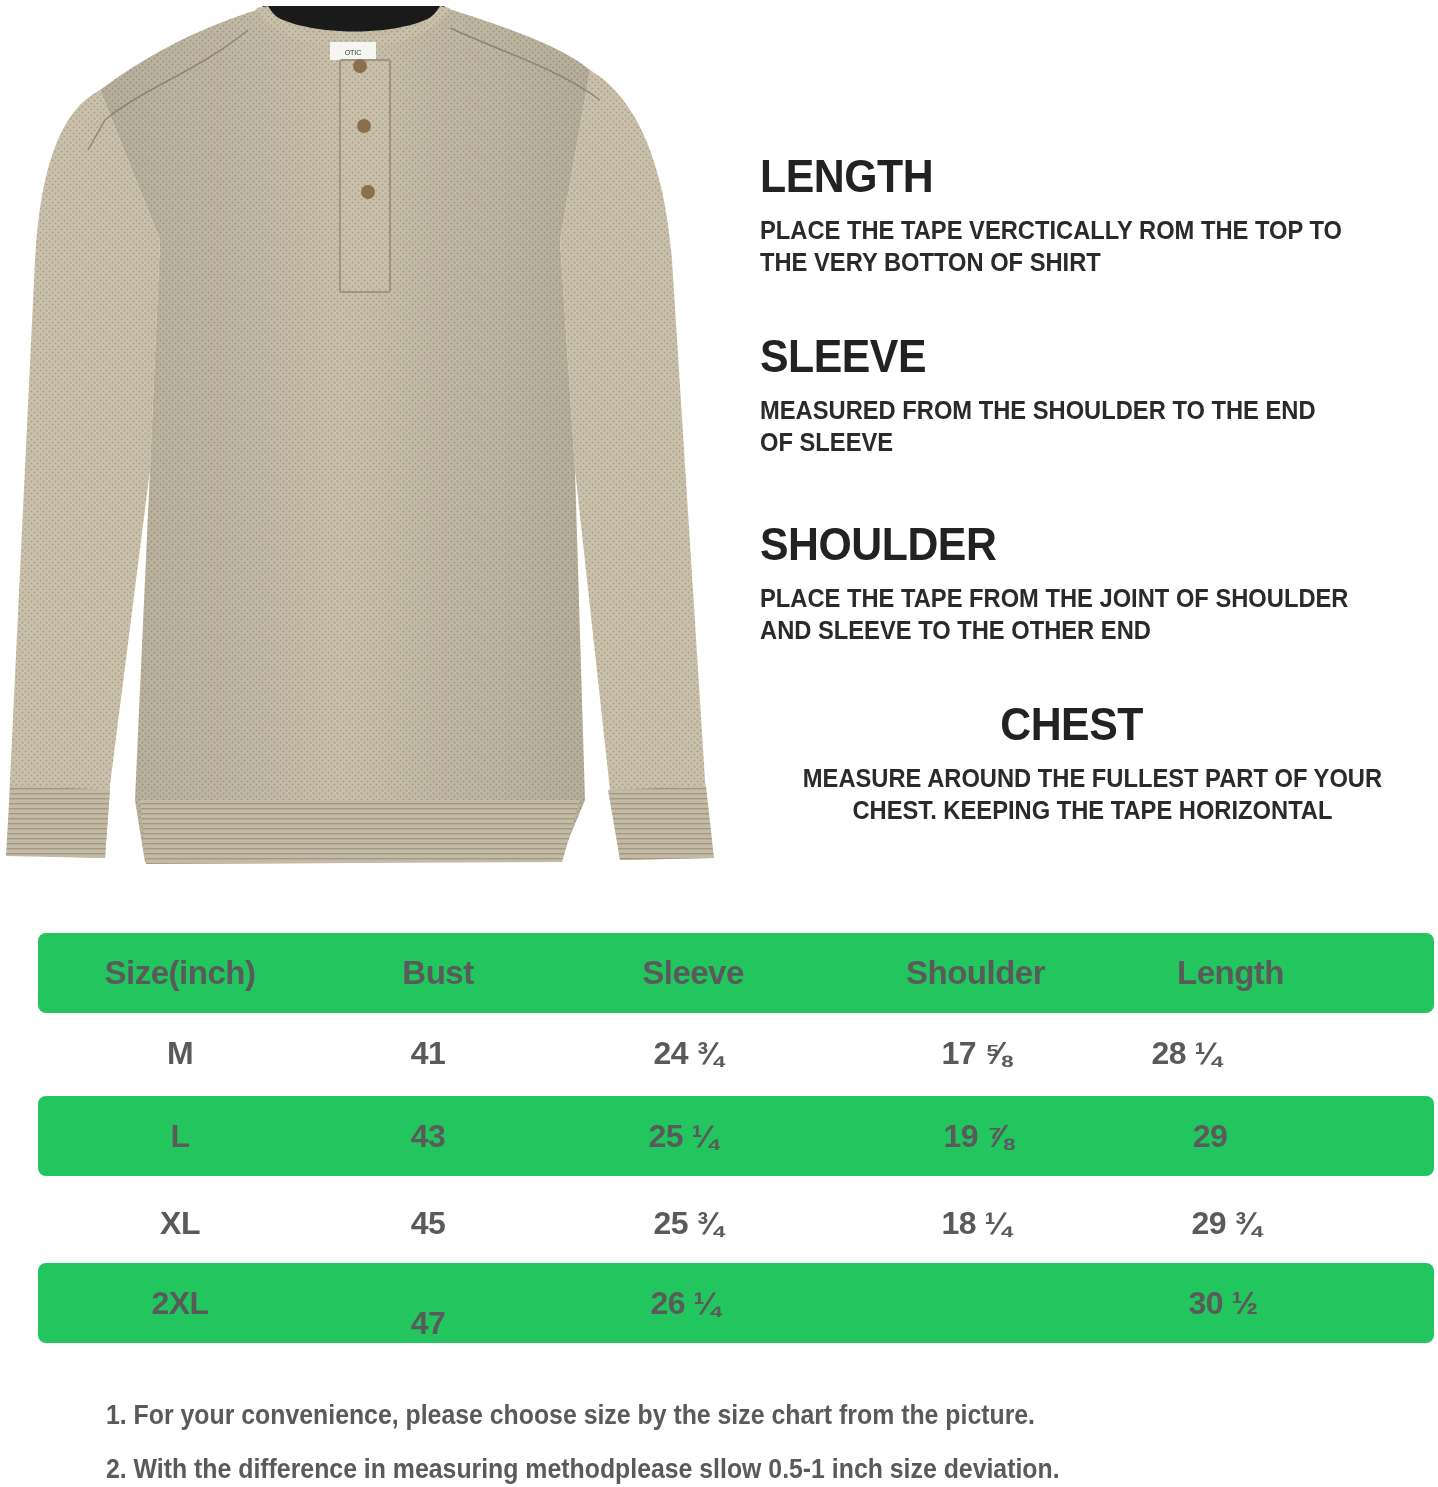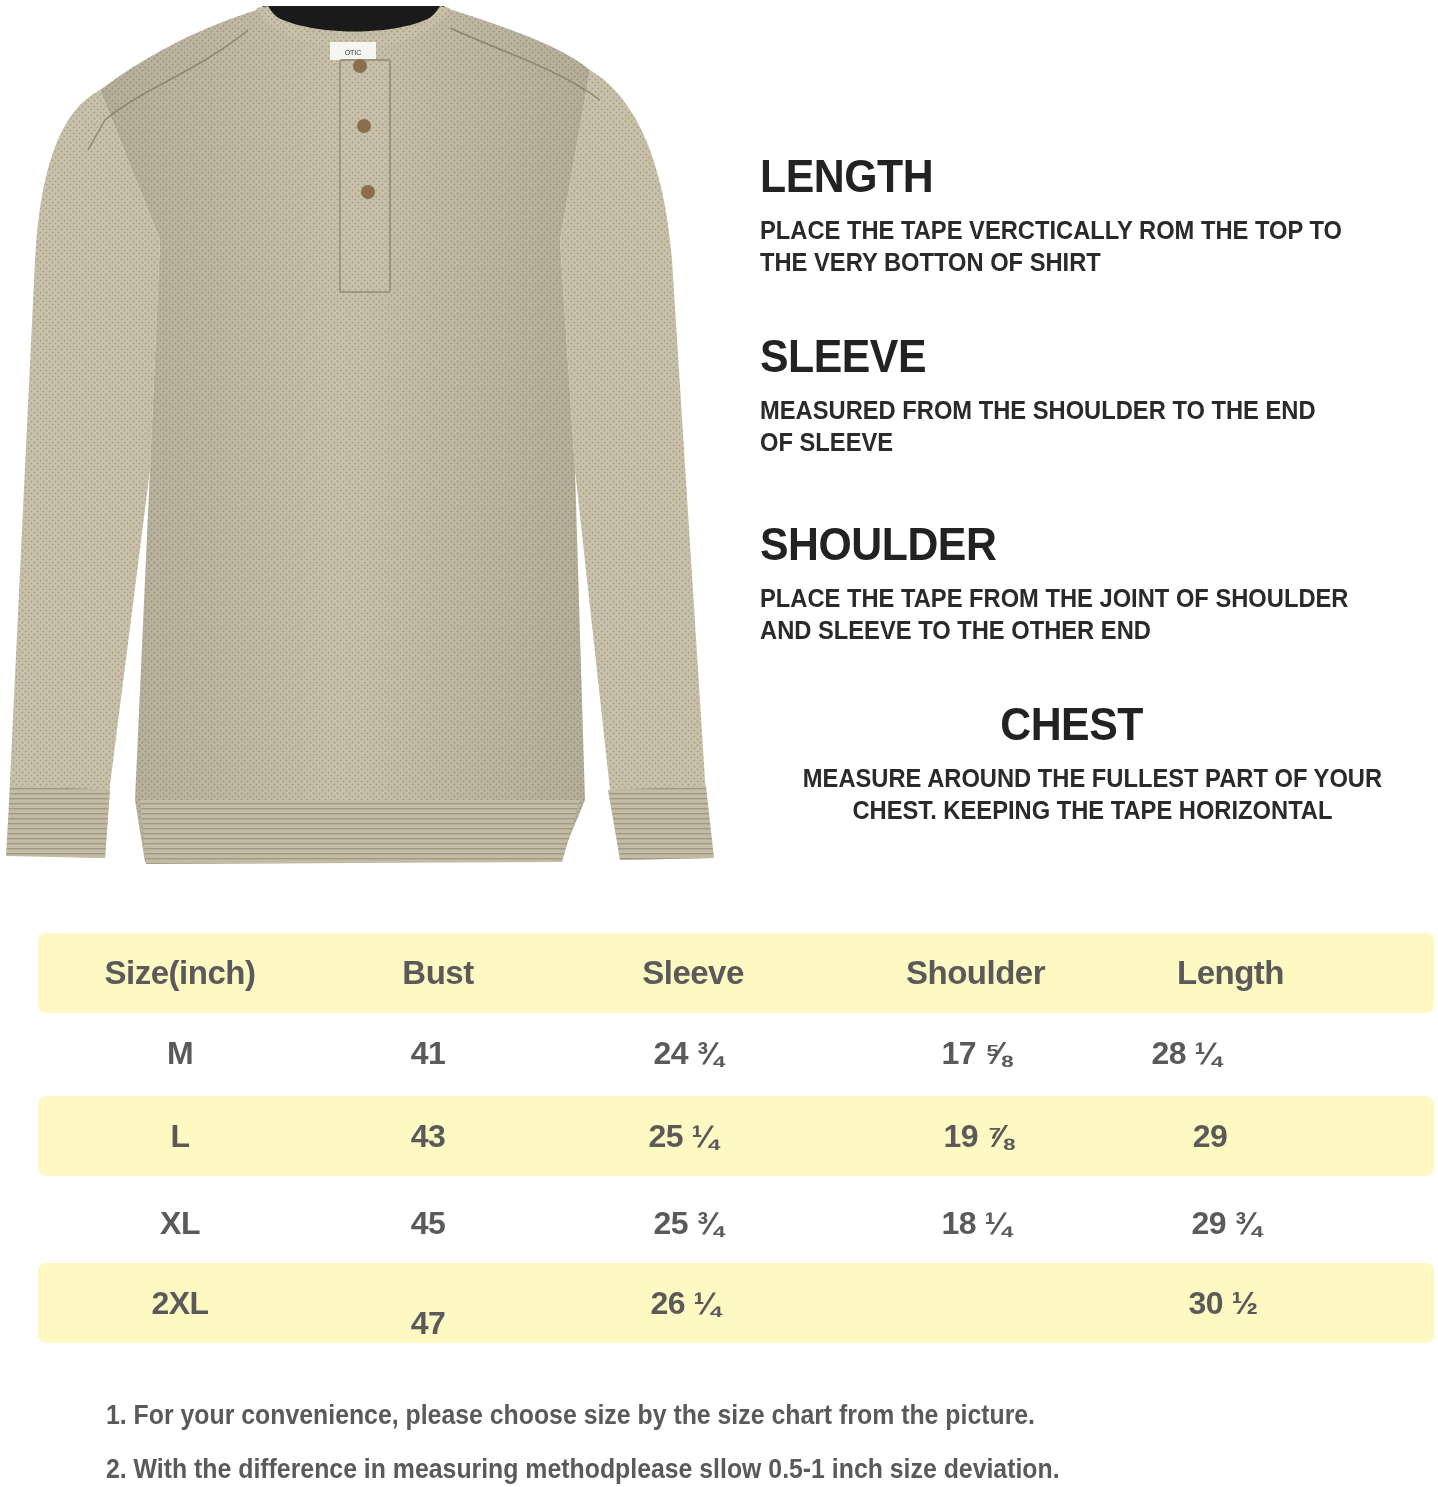--- a/index.html
+++ b/index.html
@@ -21,21 +21,21 @@
   .guide-desc {
     margin-top: 12px;
     font-family: "Liberation Sans", sans-serif; font-weight: bold;
     font-size: 25.5px; line-height: 32px; color: #2a2a2a;
     transform: scaleX(0.93); transform-origin: left top; width: 715px;
   }
 
   
   .size-table { position: absolute; left: 38px; top: 933px; width: 1396px; }
   .row { position: absolute; left: 0; width: 1396px; height: 80px; border-radius: 8px; }
-  .row.shaded { background: #fef9c3; }
+  .row.shaded { background: #22c55e; }
   .cell {
     position: absolute; top: 0; height: 80px; line-height: 80px;
     font-family: "Liberation Sans", sans-serif; font-weight: bold;
     color: #5a5a5a; white-space: nowrap; text-align: center;
   }
   .row.header .cell { font-size: 33px; letter-spacing: -0.5px; }
   .row.body .cell { font-size: 32px; letter-spacing: -0.5px; }
 
   
   .notes { position: absolute; left: 106px; top: 1396px; width: 1250px; }

